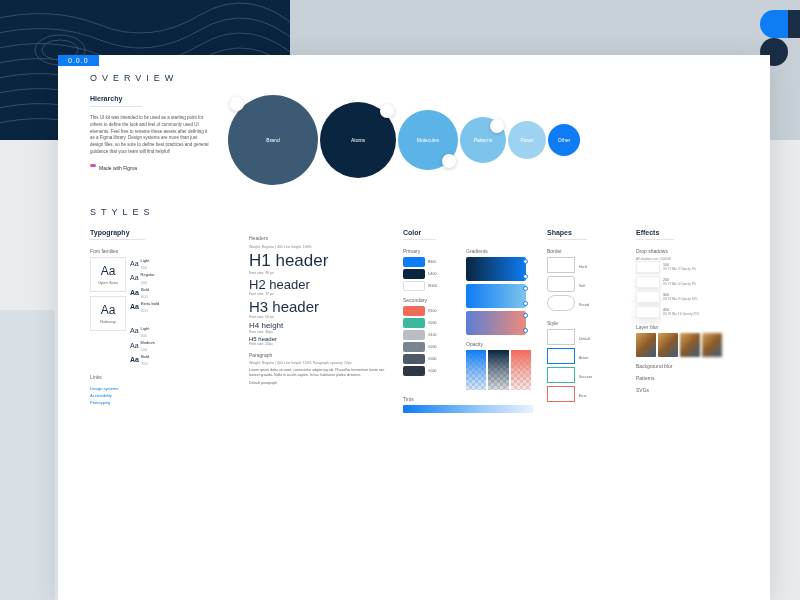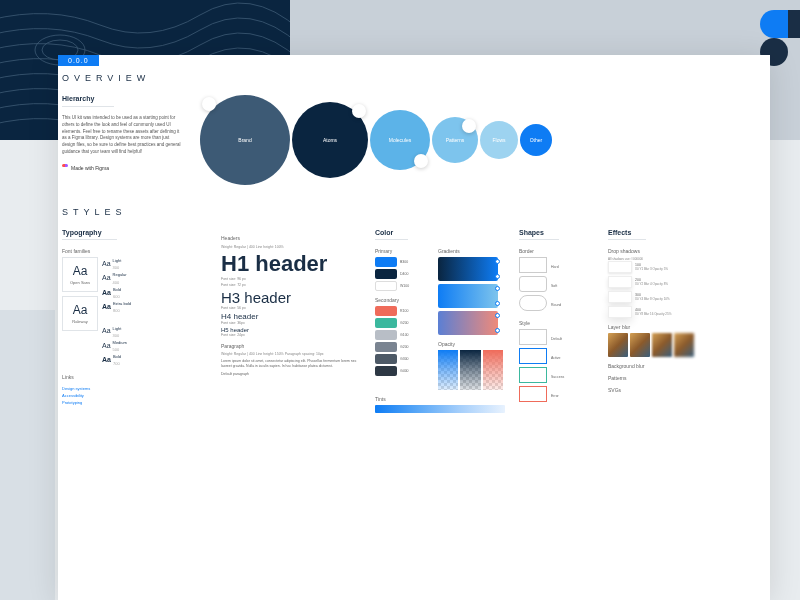--- a/index.html
+++ b/index.html
@@ -7,21 +7,21 @@
 .topo{position:absolute;top:0;left:0;width:290px;height:140px;background:#0a2540;overflow:hidden}
 .topo svg{width:100%;height:100%}
 .grey-block{position:absolute;top:0;left:290px;right:0;height:140px;background:#c8d0d8}
 .figma-mark{position:absolute;top:0;right:0;width:70px;height:80px}
 .figma-mark .c1{position:absolute;width:28px;height:28px;background:#0e7cf4;border-radius:14px 0 0 14px;top:10px;right:12px}
 .figma-mark .c2{position:absolute;width:28px;height:28px;background:#1a2e45;border-radius:0 14px 14px 0;top:10px;right:-16px}
 .figma-mark .c3{position:absolute;width:28px;height:28px;background:#1a2e45;border-radius:50%;top:38px;right:12px}
 .bg-split{position:absolute;top:310px;left:0;width:55px;bottom:0;background:#d8dfe5}
 .page{position:absolute;top:55px;left:58px;right:30px;bottom:0;background:#fff;box-shadow:0 4px 30px rgba(0,0,0,0.12);overflow:hidden}
 .ver{position:absolute;top:0;left:0;background:#0e7cf4;color:#fff;font-size:7px;padding:2px 10px;letter-spacing:1px}
-.content{padding:18px 4px;font-size:6px;color:#1a2e45}
+.content{padding:18px 32px;font-size:6px;color:#1a2e45}
 .sec-title{font-size:9px;letter-spacing:5px;color:#1a2e45;font-weight:400;margin-bottom:12px}
 .overview{display:flex;gap:18px}
 .ov-left{width:120px}
 .sub-title{font-size:7px;font-weight:600;color:#1a2e45;margin-bottom:2px;padding-bottom:4px;border-bottom:1px solid #e0e4e8;display:inline-block;padding-right:20px}
 .ov-left p{font-size:4.5px;line-height:1.5;color:#555;margin-top:6px}
 .made{margin-top:8px;display:flex;align-items:center;gap:3px;font-size:5px;color:#333}
 .made-icon{width:6px;height:8px;display:inline-block;position:relative}
 .made-icon::before{content:'';position:absolute;width:3px;height:3px;background:#ff4d4d;border-radius:2px 0 0 2px;top:0;left:0}
 .made-icon::after{content:'';position:absolute;width:3px;height:3px;background:#a259ff;border-radius:0 2px 2px 0;top:0;left:3px}
 .circles{flex:1;display:flex;align-items:center;gap:2px}
@@ -37,21 +37,21 @@
 .col-title{font-size:7px;font-weight:600;margin-bottom:2px;padding-bottom:3px;border-bottom:1px solid #e0e4e8;display:inline-block;padding-right:15px}
 .mini{font-size:5px;color:#666;margin-top:6px;margin-bottom:3px}
 .fam-box{border:1px solid #e0e4e8;padding:6px;text-align:center;width:36px}
 .fam-box .big{font-size:12px;color:#1a2e45}
 .fam-box .lbl{font-size:4px;color:#666;margin-top:2px}
 .wts{font-size:4px;line-height:1.8}
 .wts div{display:flex;align-items:center;gap:2px}
 .wts .aa{font-size:7px}
 .hdrs{margin-top:4px}
 .hdrs .meta{font-size:3.5px;color:#888;margin-bottom:2px}
-.h1s{font-size:22px;color:#1a2e45;font-weight:700}
+.h1s{font-size:17px;color:#1a2e45;font-weight:400}
 .h2s{font-size:13px;color:#1a2e45;font-weight:400;margin-top:2px}
 .h3s{font-size:15px;color:#1a2e45;font-weight:400;margin-top:2px}
 .h4s{font-size:8px;color:#1a2e45;font-weight:400;margin-top:2px}
 .h5s{font-size:6px;color:#1a2e45;font-weight:400;margin-top:2px}
 .para{font-size:3.5px;color:#666;line-height:1.4;margin-top:3px}
 .links{margin-top:6px}
 .links a{display:block;font-size:4px;color:#0e7cf4;margin-top:2px}
 .sw-row{display:flex;align-items:center;gap:3px;margin-bottom:2px}
 .sw{width:22px;height:10px;border-radius:2px}
 .sw-lbl{font-size:3.5px;color:#666}
@@ -186,24 +186,25 @@
               <a>Prototyping</a>
             </div>
 </div>
 
 <div class="col2">
 <div class="mini">Headers</div>
 <div class="hdrs">
 <div class="meta">Weight: Regular | 400    Line height: 100%</div>
 <div class="h1s">H1 header</div>
 <div class="meta">Font size: 96 px</div>
+<div class="h2s">H2 header</div>
 <div class="meta">Font size: 72 px</div>
 <div class="h3s">H3 header</div>
 <div class="meta">Font size: 56 px</div>
-<div class="h4s">H4 header</div>
+<div class="h4s">H4 height</div>
 <div class="meta">Font size: 36px</div>
 <div class="h5s">H5 header</div>
 <div class="meta">Font size: 24px</div>
 <div class="mini">Paragraph</div>
 <div class="meta">Weight: Regular | 400    Line height: 150%    Paragraph spacing: 10px</div>
 <div class="para">Lorem ipsum dolor sit amet, consectetur adipiscing elit. Phasellus fermentum lorem nec laoreet gravida. Nulla in iaculis sapien. In hac habitasse platea dictumst.</div>
 <div class="para">Default paragraph</div>
 </div>
 </div>
 

